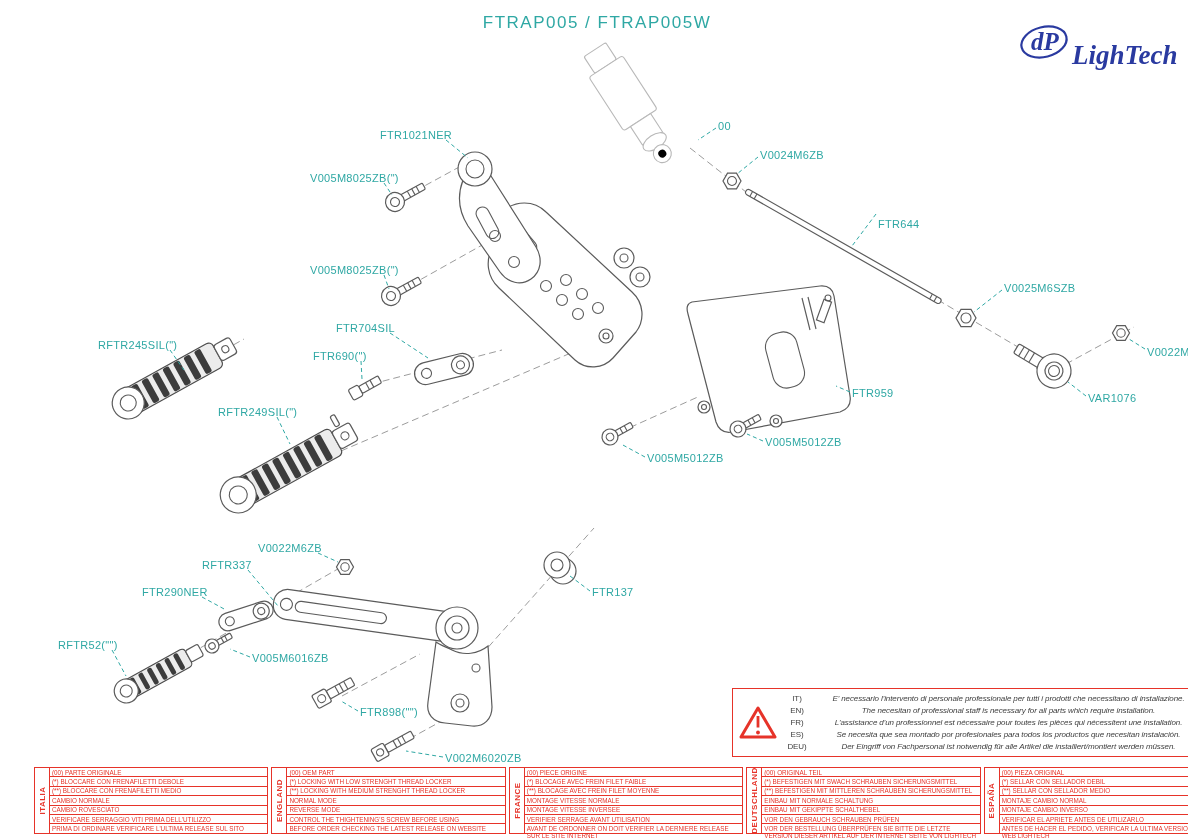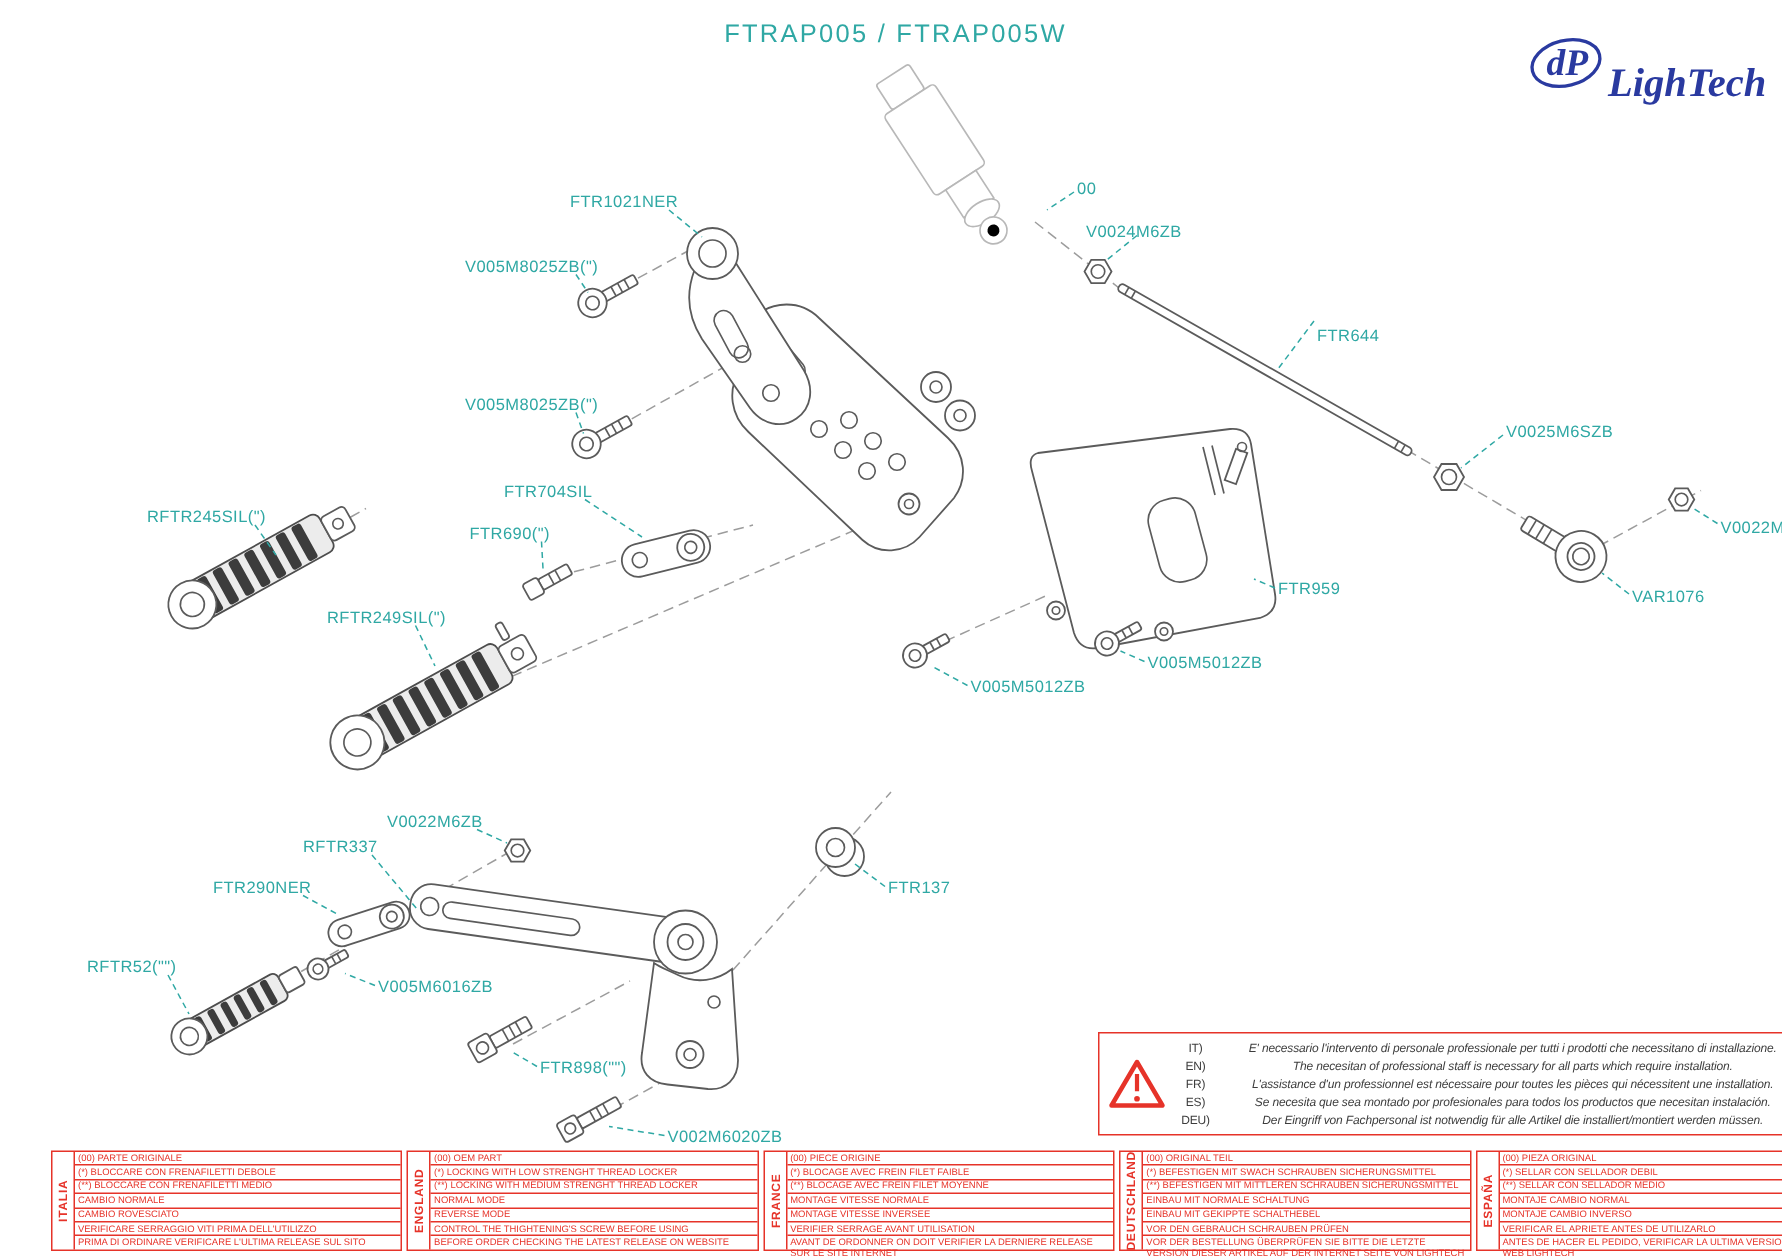--- a/index.html
+++ b/index.html
@@ -346,21 +346,21 @@
   <span class="plabel" style="left:110px;top:586px">FTR290NER</span>
   <span class="plabel" style="left:26px;top:639px">RFTR52("")</span>
   <span class="plabel" style="left:220px;top:652px">V005M6016ZB</span>
   <span class="plabel" style="left:328px;top:706px">FTR898("")</span>
   <span class="plabel" style="left:413px;top:752px">V002M6020ZB</span>
   <span class="plabel" style="left:560px;top:586px">FTR137</span>
   <span class="plabel" style="left:615px;top:452px">V005M5012ZB</span>
   <span class="plabel" style="left:733px;top:436px">V005M5012ZB</span>
   <span class="plabel" style="left:820px;top:387px">FTR959</span>
   <span class="plabel" style="left:686px;top:120px">00</span>
-  <span class="plabel" style="left:692px;top:149px">V0024M6ZB</span>
+  <span class="plabel" style="left:728px;top:149px">V0024M6ZB</span>
   <span class="plabel" style="left:846px;top:218px">FTR644</span>
   <span class="plabel" style="left:972px;top:282px">V0025M6SZB</span>
   <span class="plabel" style="left:1115px;top:346px">V0022M6ZB</span>
   <span class="plabel" style="left:1056px;top:392px">VAR1076</span>
 
   <div class="warning">
     <svg width="40" height="36" viewBox="0 0 40 36">
       <path d="M20 3 L37 32 L3 32 Z" fill="none" stroke="#E63329" stroke-width="3" stroke-linejoin="round"></path>
       <rect x="18.6" y="11" width="2.8" height="11.5" fill="#E63329"></rect>
       <circle cx="20" cy="27.5" r="1.9" fill="#E63329"></circle>

